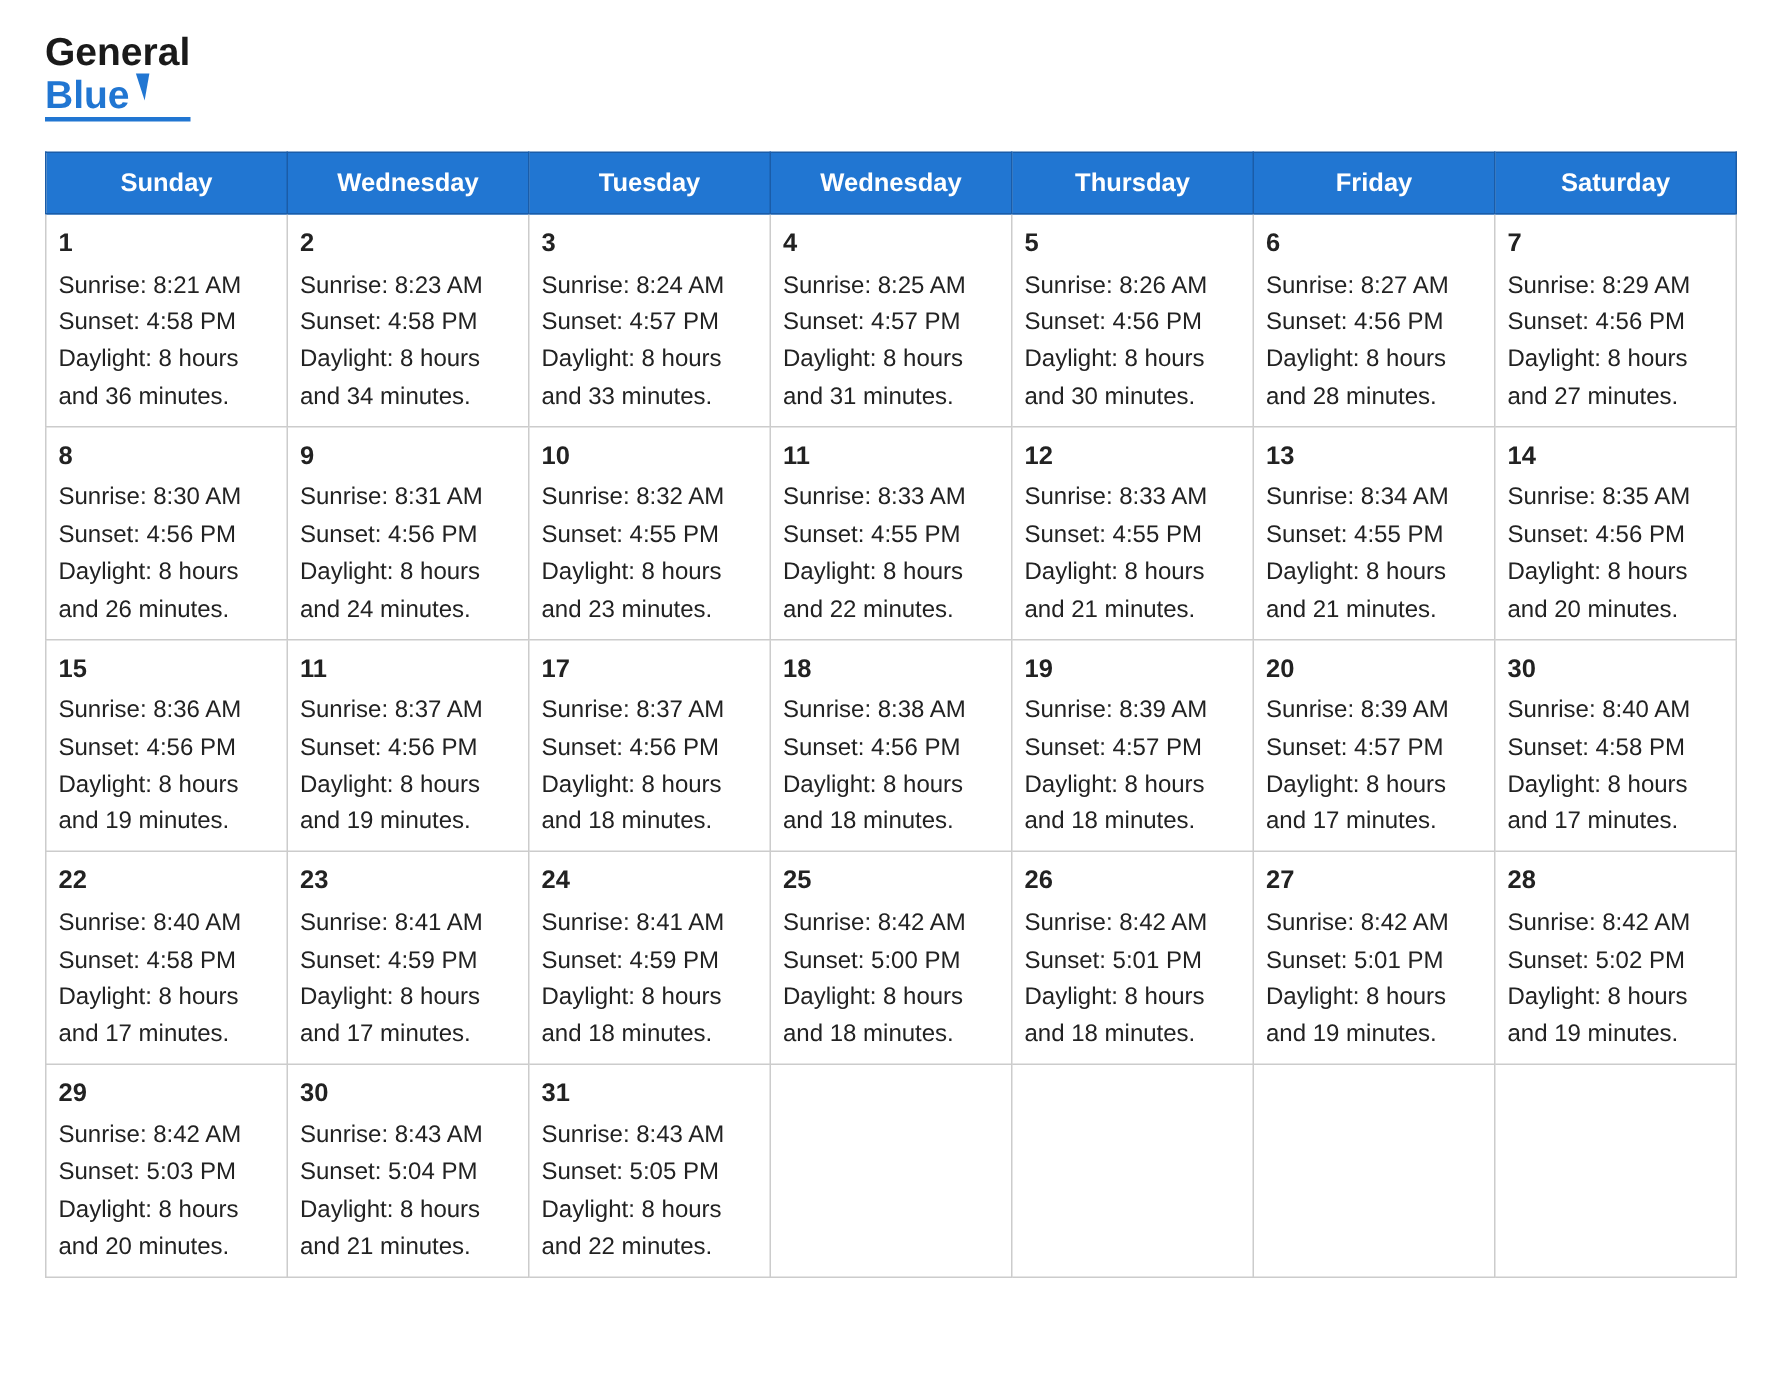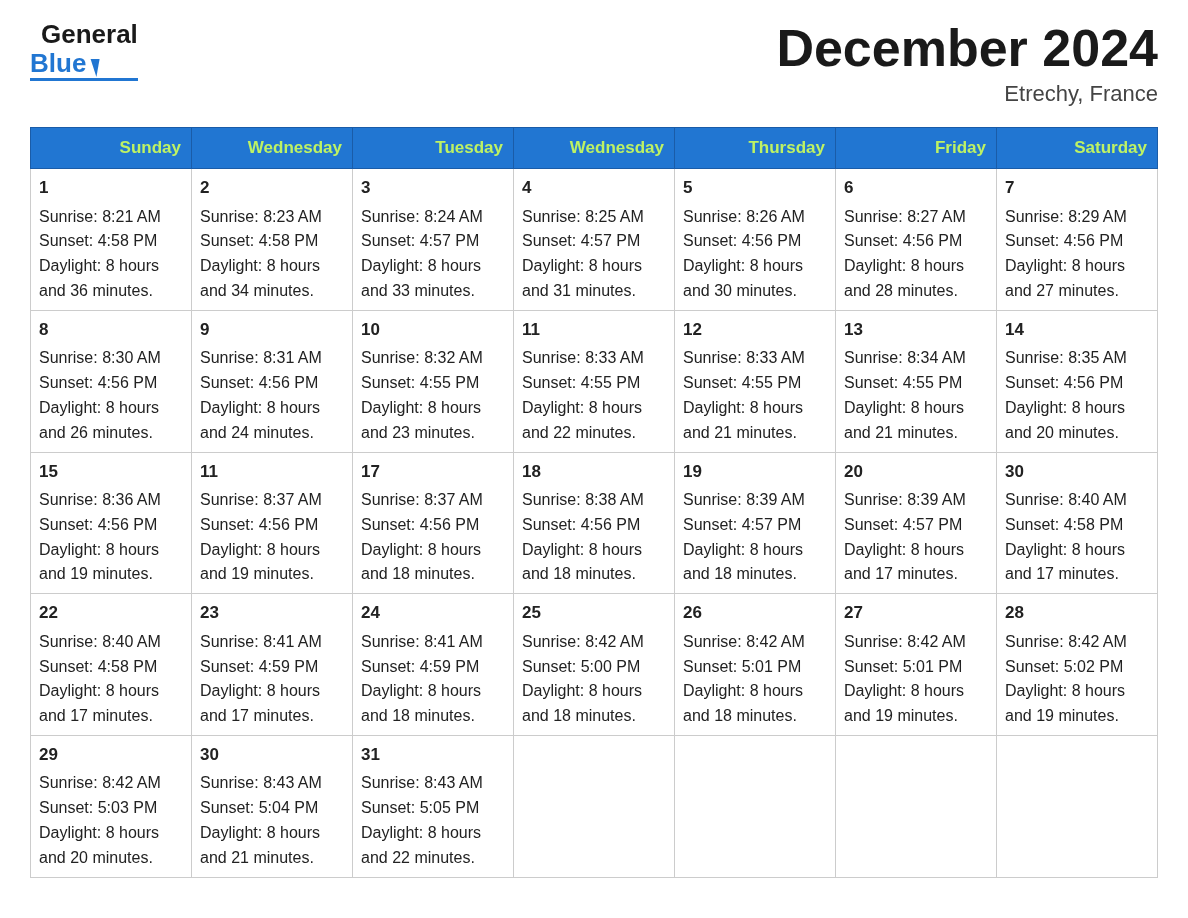--- a/index.html
+++ b/index.html
@@ -31,25 +31,25 @@
       color: #444;
       margin-top: 4px;
     }
     .calendar {
       width: 100%;
       border-collapse: collapse;
       border: 1px solid #aaa;
     }
     .calendar th {
       background: #2176d2;
-      color: #bef264;
+      color: #ffffff;
       font-size: 17px;
       font-weight: bold;
       padding: 10px 10px;
-      text-align: right;
+      text-align: center;
       border: 1px solid #1a5ca8;
     }
     .calendar td {
       vertical-align: top;
       padding: 6px 8px;
       border: 1px solid #ccc;
       width: 14.28%;
       min-height: 110px;
       font-size: 13px;
       color: #222;
@@ -75,25 +75,24 @@
       align-items: center;
       gap: 0;
     }
     .logo-text-block {
       line-height: 1.1;
     }
     .logo-general {
       font-size: 26px;
       font-weight: bold;
       color: #1a1a1a;
-      margin-left: 11px;
     }
     .logo-blue-row {
       display: flex;
-      align-items: flex-end;
+      align-items: flex-start;
     }
     .logo-blue-word {
       font-size: 26px;
       font-weight: bold;
       color: #2176d2;
     }
     .logo-arrow {
       display: inline-block;
       width: 0;
       height: 0;
@@ -117,24 +116,20 @@
   <div class="logo-wrapper">
     <div class="logo-text-block">
       <div class="logo-general">General</div>
       <div class="logo-blue-row">
         <span class="logo-blue-word">Blue</span>
         <span class="logo-arrow"></span>
       </div>
       <div class="logo-underline"></div>
     </div>
   </div>
-  <div class="title-block">
-    <h1>December 2024</h1>
-    <h2>Etrechy, France</h2>
-  </div>
 </div>
 
 <table class="calendar">
   <thead>
     <tr>
     <th>Sunday</th>
         <th>Wednesday</th>
         <th>Tuesday</th>
         <th>Wednesday</th>
         <th>Thursday</th>

